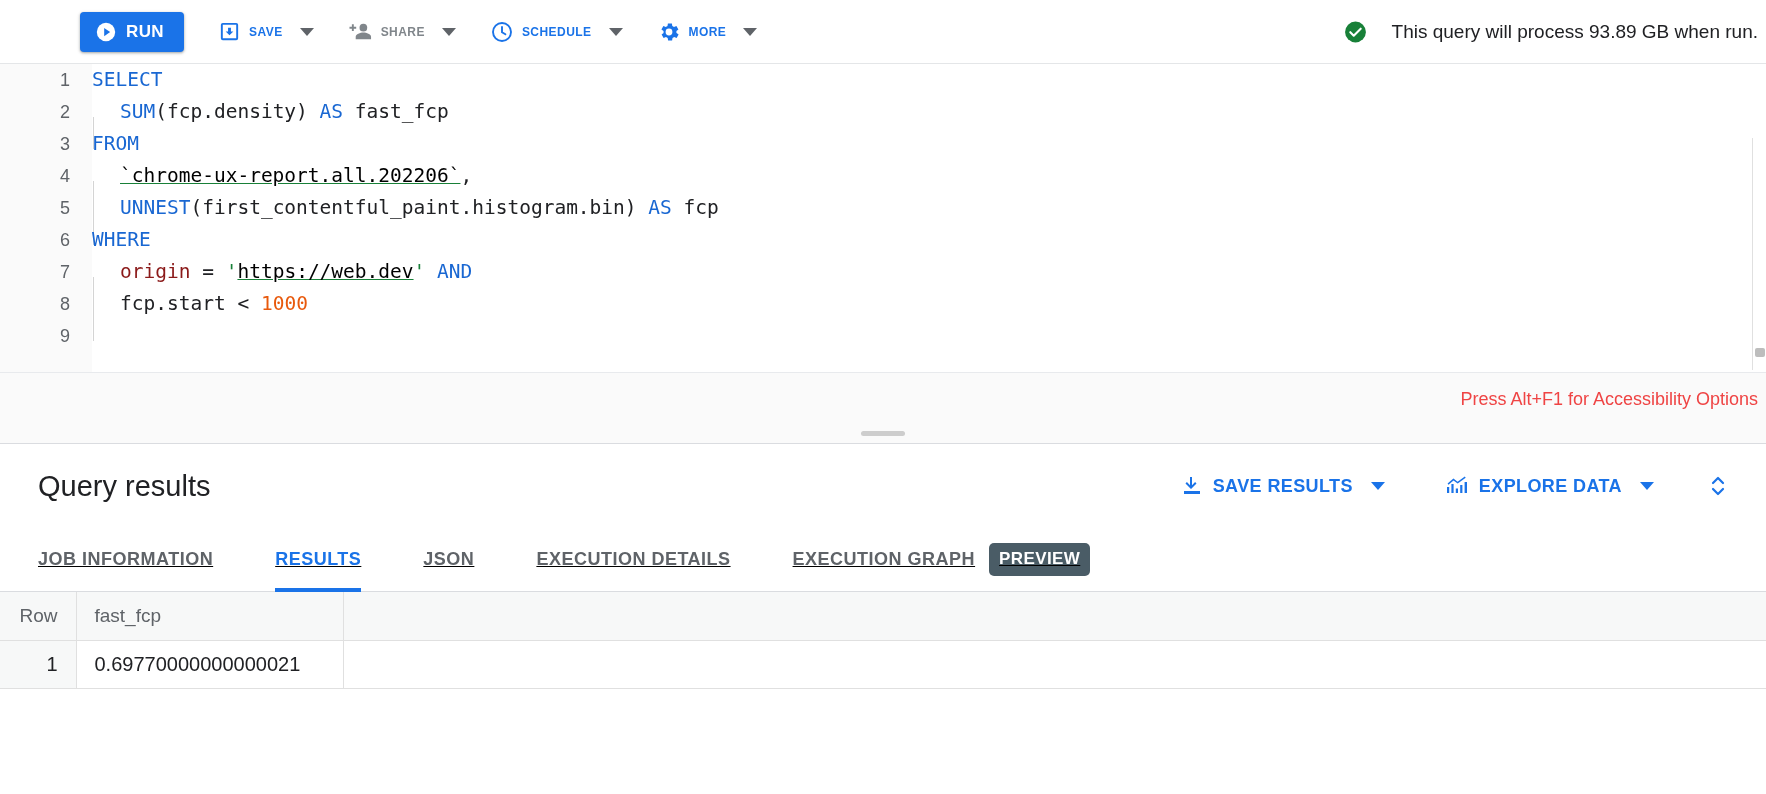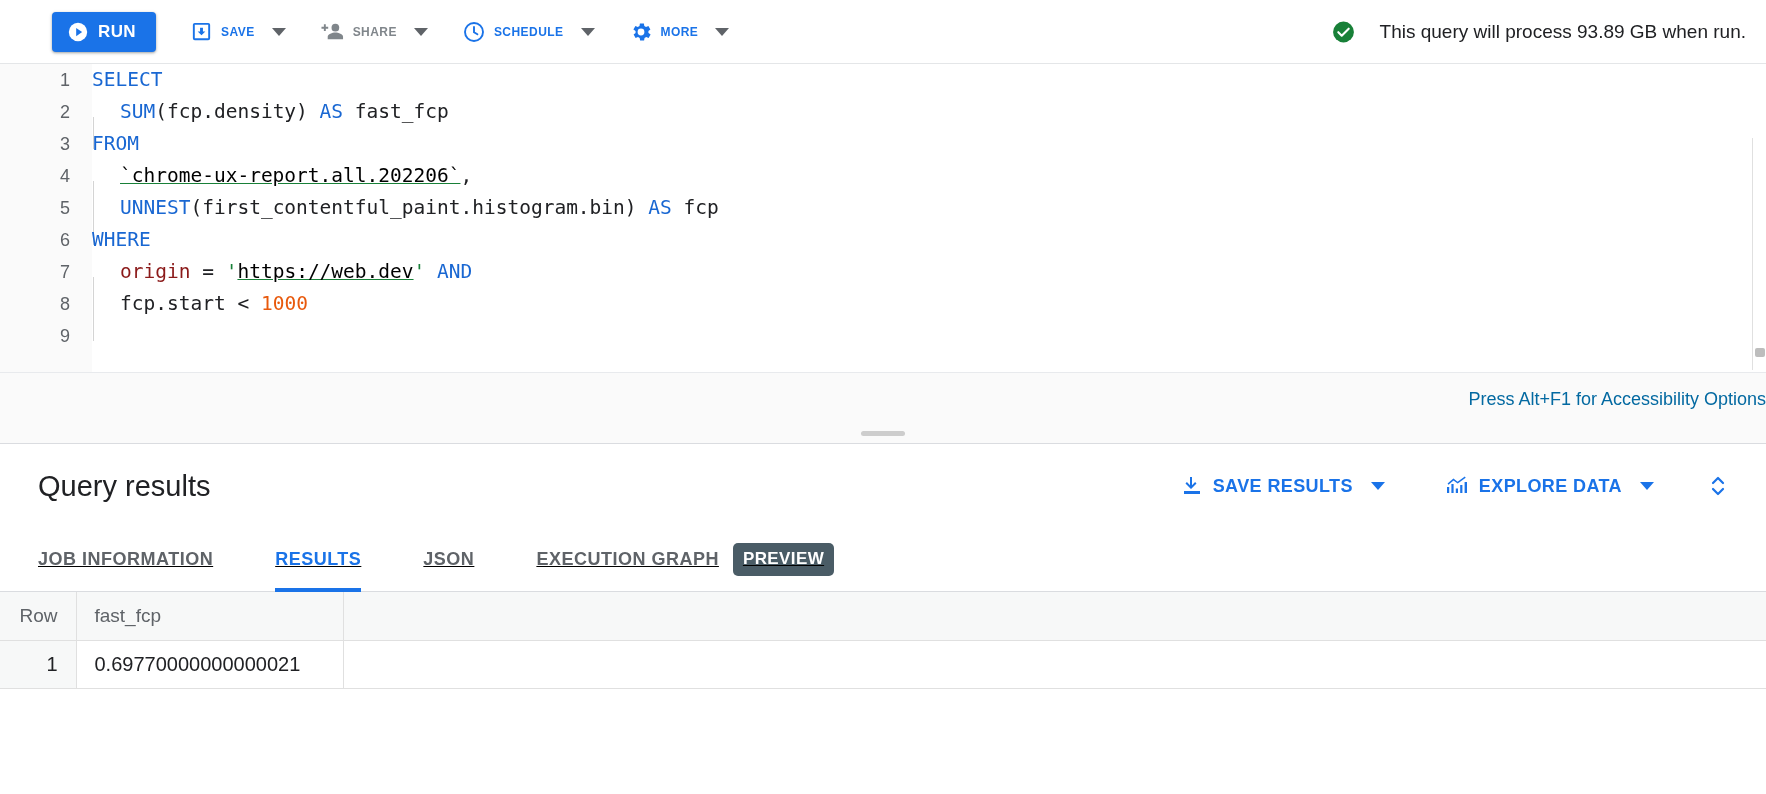--- a/index.html
+++ b/index.html
@@ -29,20 +29,21 @@
     border: none;
     border-radius: 4px;
     height: 40px;
     padding: 0 20px 0 15px;
     font-size: 17px;
     font-weight: 600;
     letter-spacing: .4px;
     cursor: pointer;
     box-shadow: 0 1px 2px rgba(60,64,67,.3), 0 1px 3px 1px rgba(60,64,67,.15);
     font-family: "Liberation Sans", sans-serif;
+    margin-left: 28px;
   }
   .tb-item {
     display: flex; align-items: center; gap: 8px;
     margin-left: 34px;
     cursor: pointer;
     font-size: 12px;
     font-weight: 600;
     letter-spacing: .45px;
     color: #1a73e8;
     white-space: nowrap;
@@ -53,21 +54,21 @@
     width: 0; height: 0;
     border-left: 7px solid transparent;
     border-right: 7px solid transparent;
     border-top: 8px solid #5f6368;
     margin-left: 9px;
   }
   .icon { display: inline-flex; align-items: center; justify-content: center; }
 
   .query-status {
     position: absolute;
-    right: 20px;
+    right: 8px;
     top: 50%;
     transform: translateY(-50%);
     display: flex;
     align-items: center;
     gap: 24px;
     font-size: 19px;
     color: #202124;
     white-space: nowrap;
   }
 
@@ -127,22 +128,22 @@
 
   .editor-footer {
     position: absolute;
     left: 0; right: 0; bottom: 0;
     height: 54px;
     background: #fafafa;
     border-top: 1px solid #e8eaed;
     display: flex;
     align-items: center;
     justify-content: flex-end;
-    padding-right: 0;
-    color: #0369a1;
+    padding-right: 8px;
+    color: #ef4444;
     font-size: 18px;
   }
   .edit-vscroll {
     position: absolute;
     right: 0;
     top: 74px;
     width: 14px;
     bottom: 56px;
     border-left: 1px solid #e0e0e0;
     background: #fff;
@@ -456,20 +457,23 @@
         <div class="tab">
           <span>JOB INFORMATION</span>
         </div>
         <div class="tab active">
           <span>RESULTS</span>
         </div>
         <div class="tab">
           <span>JSON</span>
         </div>
         <div class="tab">
+          <span>EXECUTION DETAILS</span>
+        </div>
+        <div class="tab">
           <span>EXECUTION GRAPH</span>
           <span class="preview-badge">PREVIEW</span>
         </div>
       </div>
   </div>
 
   <table class="results-table">
     <thead>
       <tr>
         <th class="row-col">Row</th>

